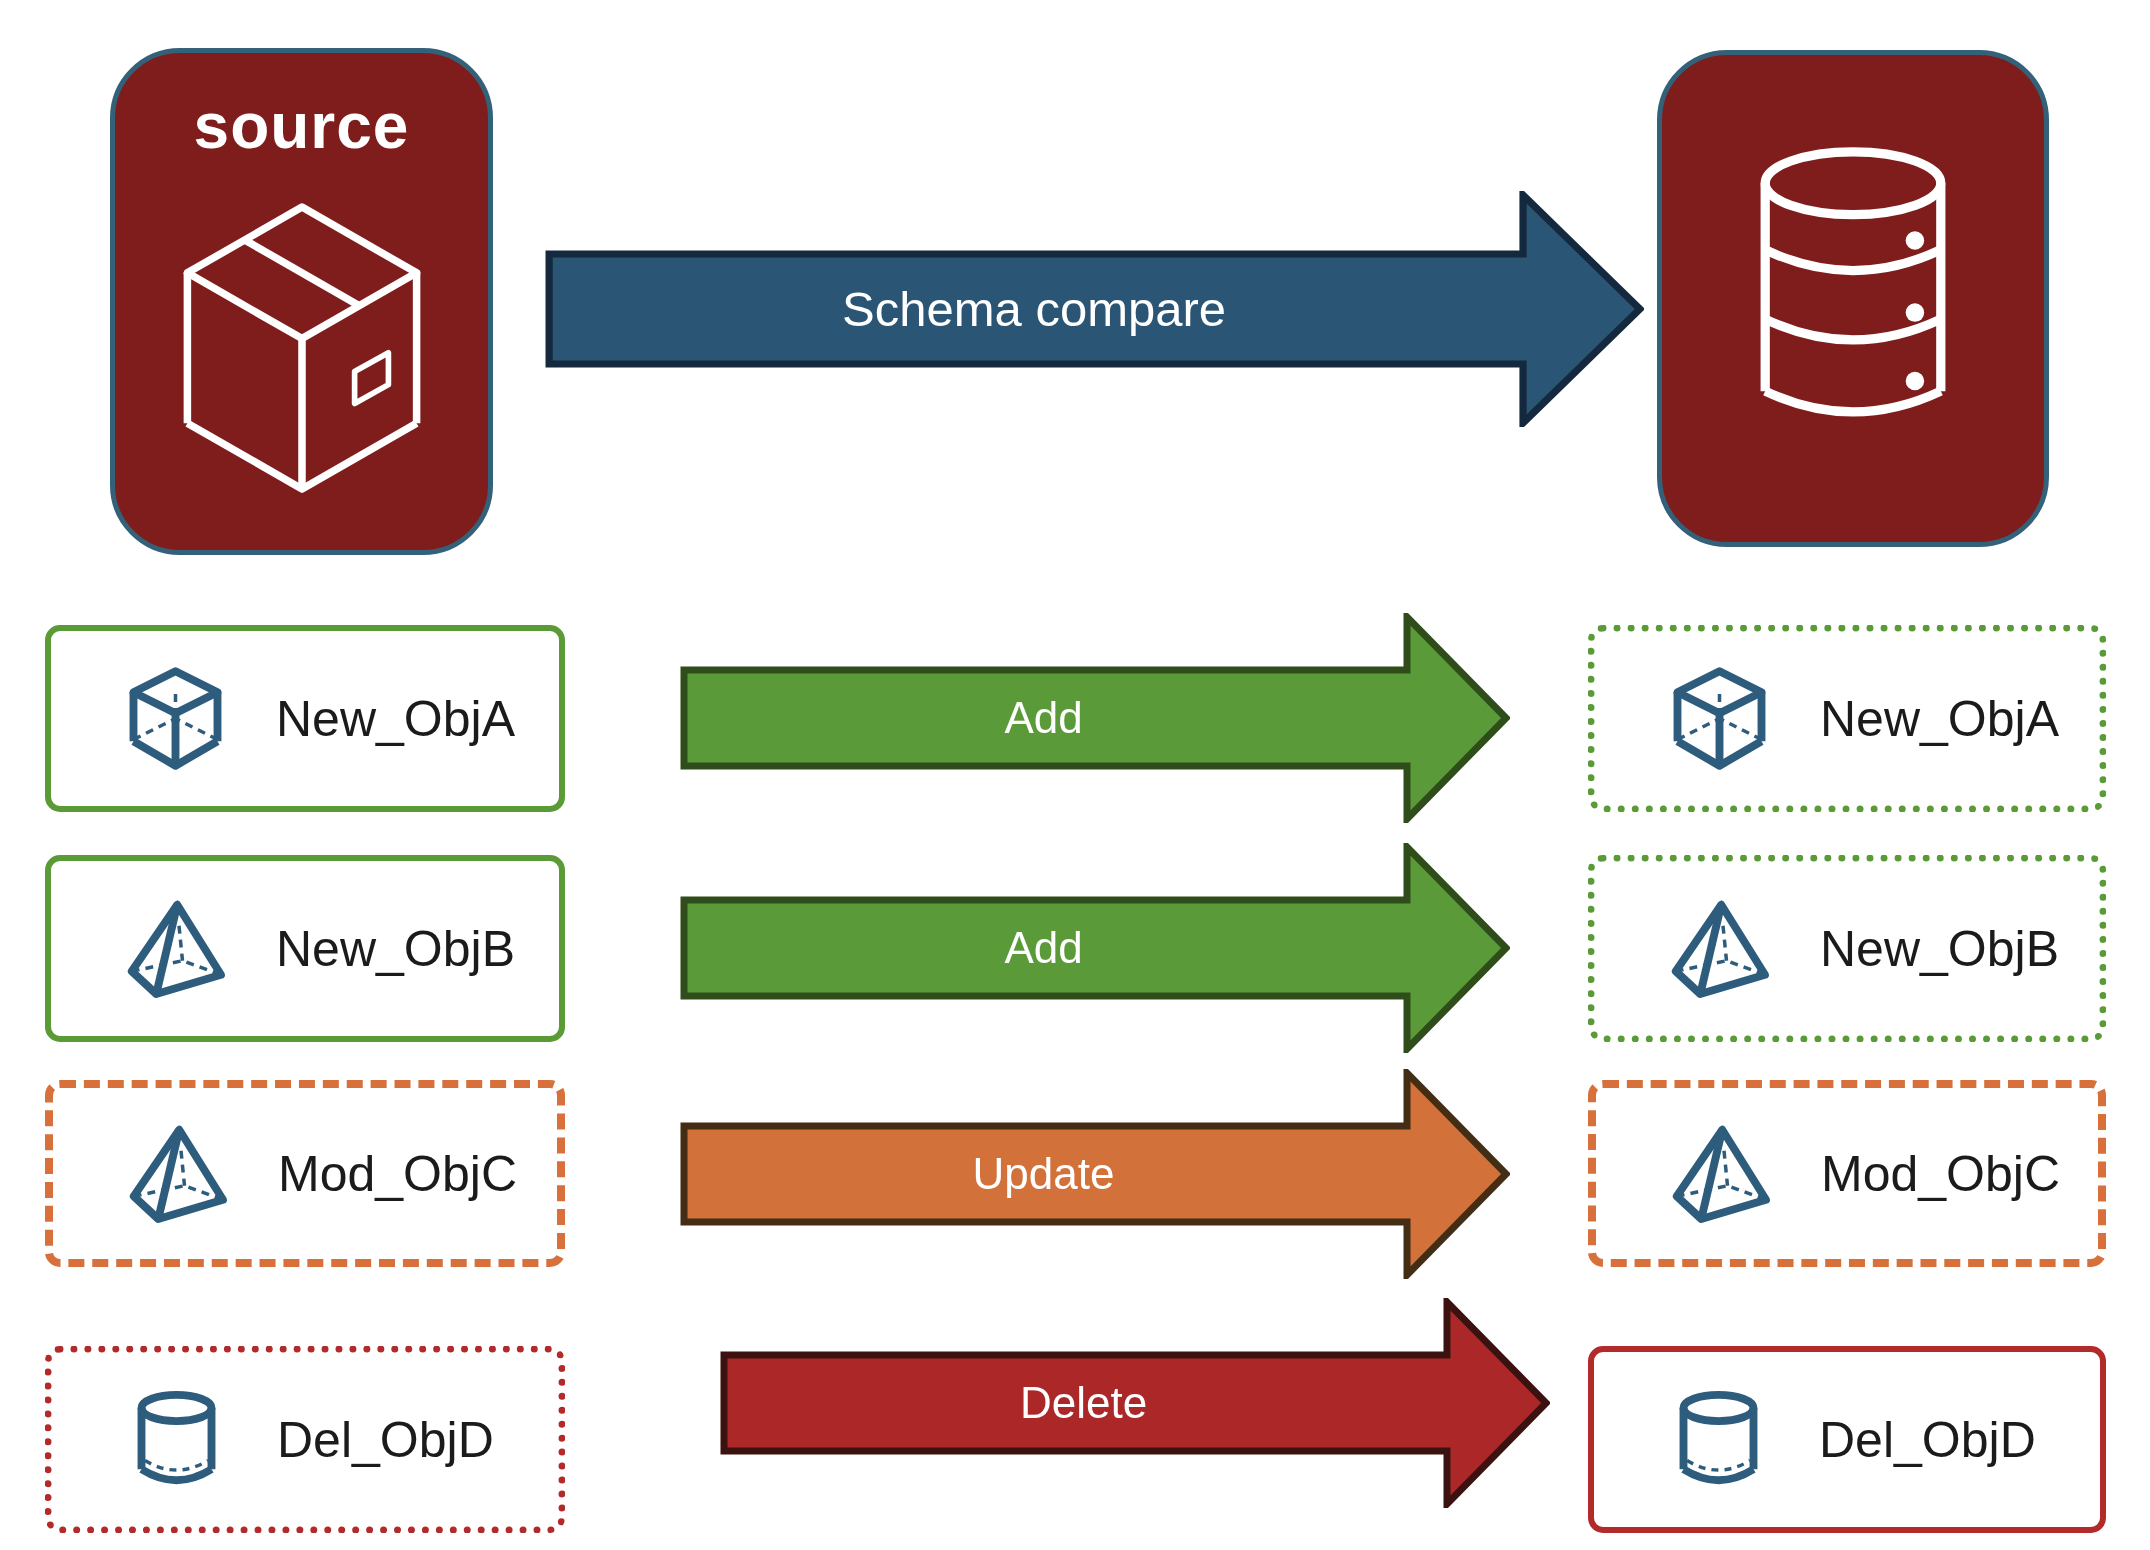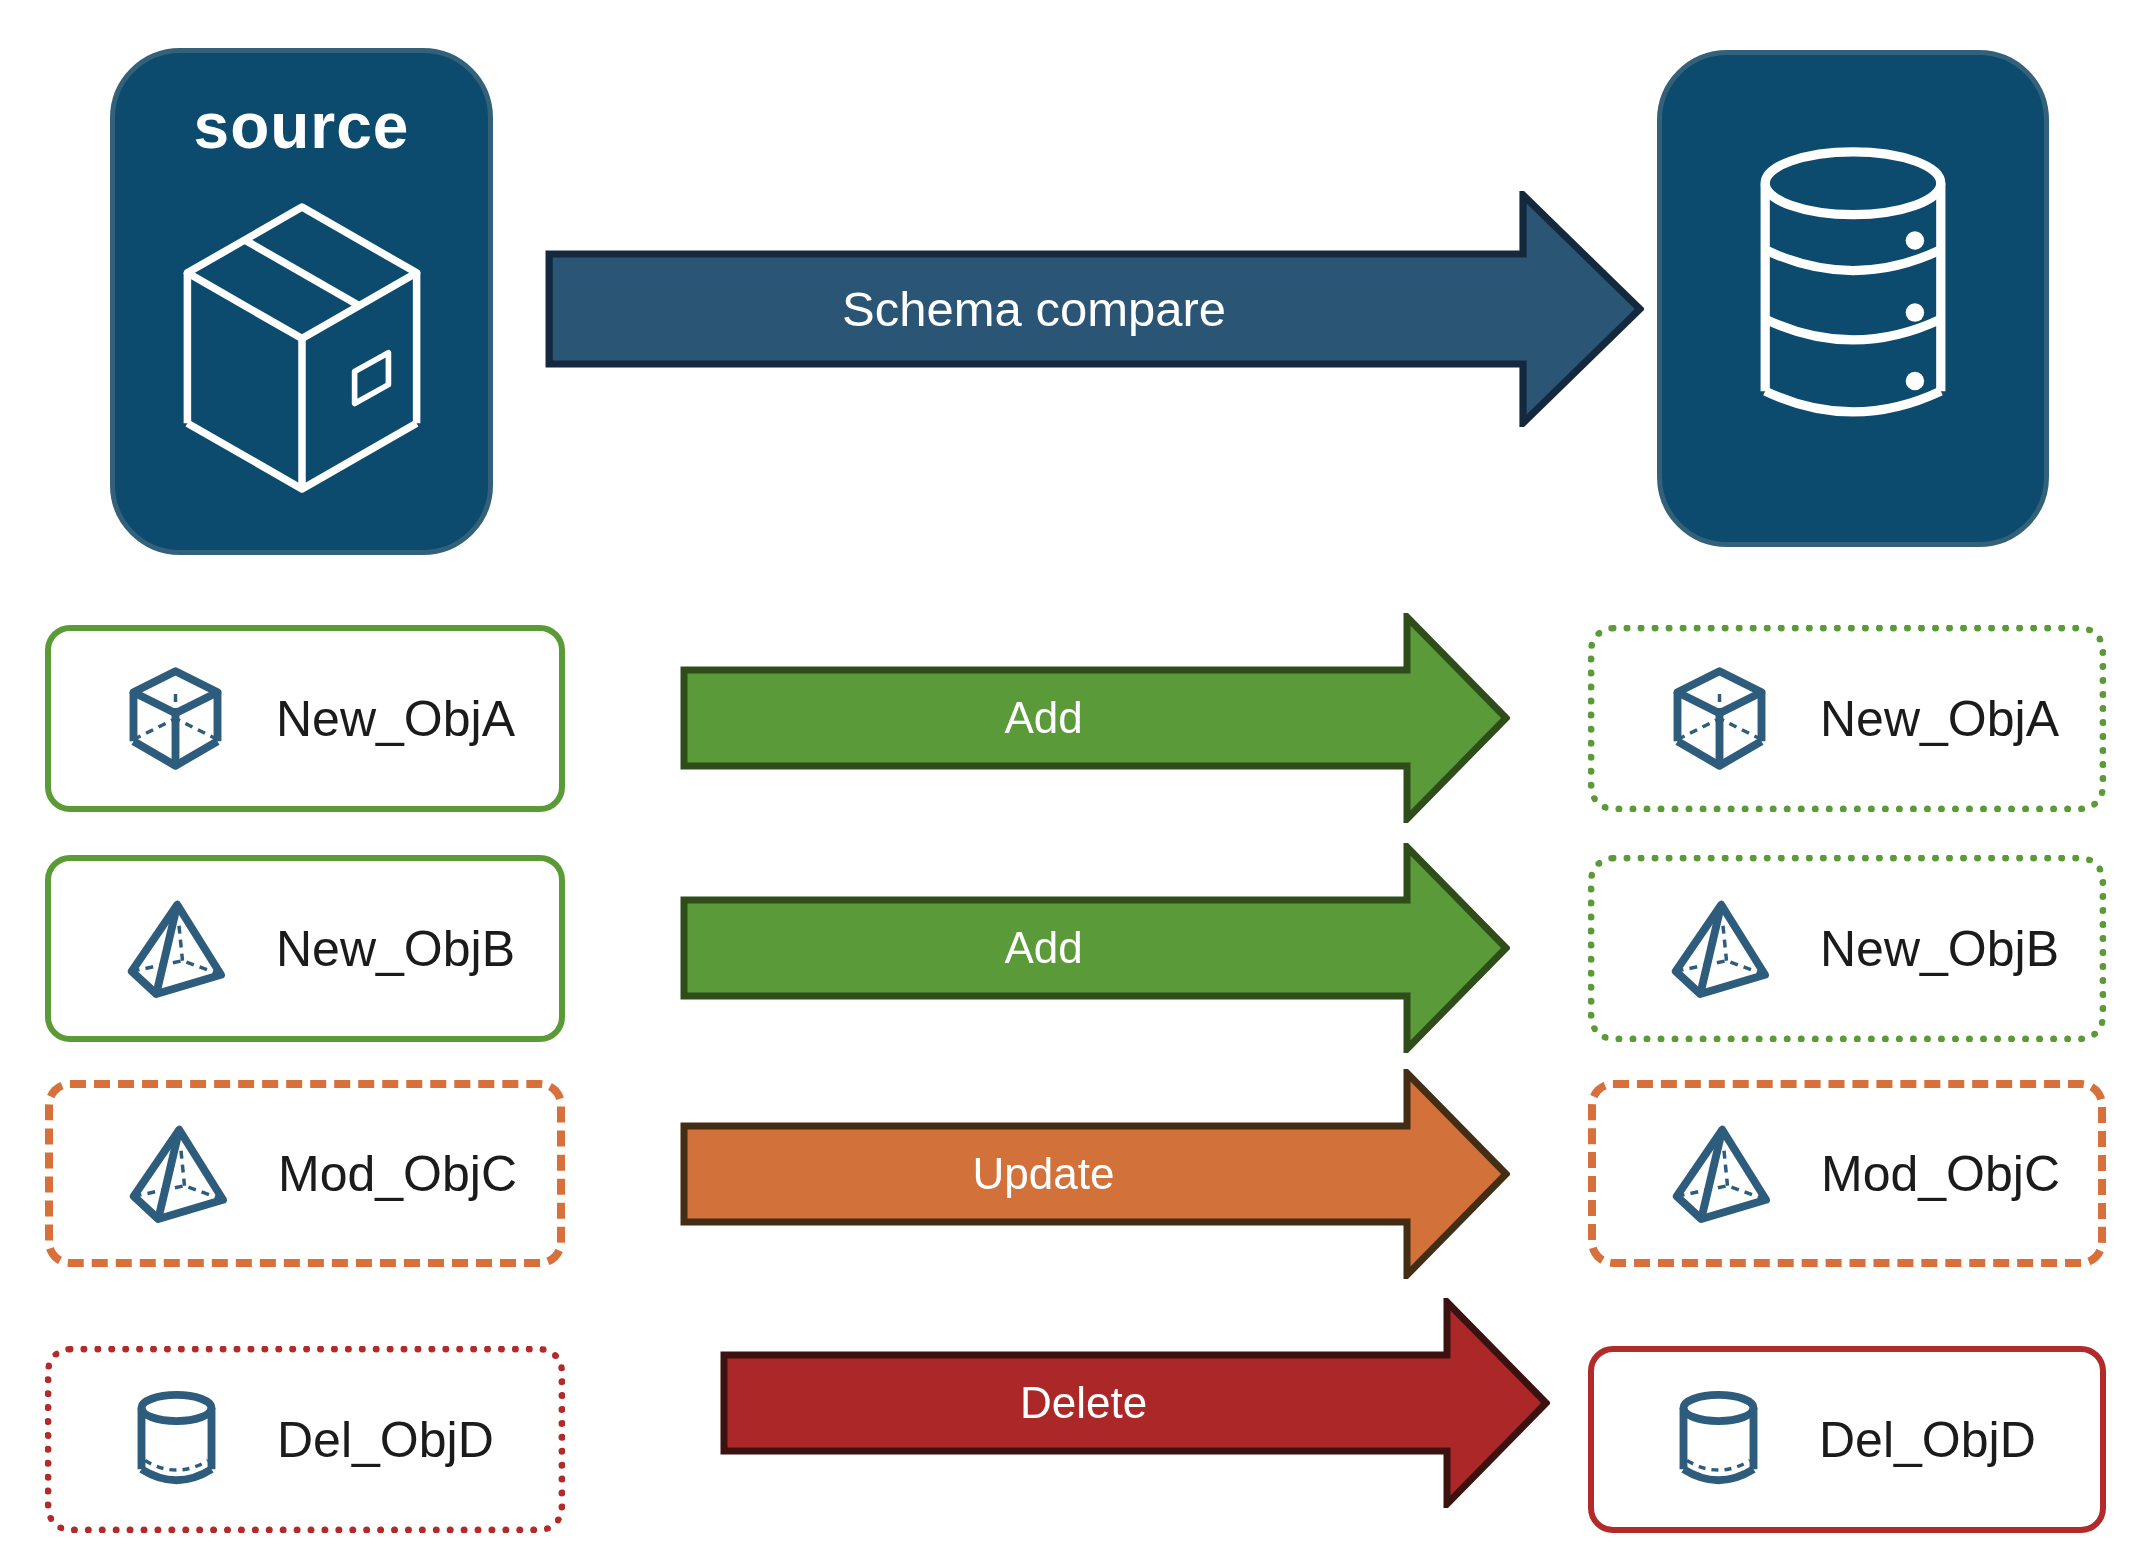--- a/index.html
+++ b/index.html
@@ -3,21 +3,21 @@
 <meta charset="utf-8">
 <style>
   html,body { margin:0; padding:0; background:#ffffff; }
   .canvas {
     position:relative; width:2150px; height:1550px; background:#ffffff;
     font-family:"Liberation Sans", sans-serif; overflow:hidden;
   }
 
   
   .node {
-    position:absolute; background:#0c4a6e; border:5px solid #336179;
+    position:absolute; background:#7f1d1d; border:5px solid #336179;
     border-radius:70px; display:flex; flex-direction:column; align-items:center;
     box-sizing:border-box;
   }
   #source-node { left:110px; top:48px;  width:383px; height:507px; }
   #target-node { left:1657px; top:50px; width:392px; height:497px; }
   .node-title {
     color:#ffffff; font-weight:bold; font-size:64px; margin-top:36px; letter-spacing:1px;
   }
   .node-icon-wrap { flex:1; display:flex; align-items:center; justify-content:center; padding-bottom:18px; }
 
@@ -32,21 +32,21 @@
   #schema-arrow .arrow-label { width:89%; font-size:49px; }
   .flow-arrow { left:680px; width:830px; height:210px; }
   .flow-arrow .arrow-label { width:87.6%; }
   #arrow-row-0 { top:613px; }
   #arrow-row-1 { top:843px; }
   #arrow-row-2 { top:1069px; }
   #arrow-row-3 { top:1298px;margin-left:40px; }
 
   
   .obj-box {
-    position:absolute; width:520px; height:187px; border-radius:25px;
+    position:absolute; width:520px; height:187px; border-radius:15px;
     display:flex; align-items:center; padding-left:72px; box-sizing:border-box;
     gap:48px; background:#ffffff;
   }
   .obj-box.right { left:1588px; width:518px; }
   .obj-box.left  { left:45px; }
   .top-r0 { top:625px; }
   .top-r1 { top:855px; }
   .top-r2 { top:1080px; }
   .top-r3 { top:1346px; }
 

